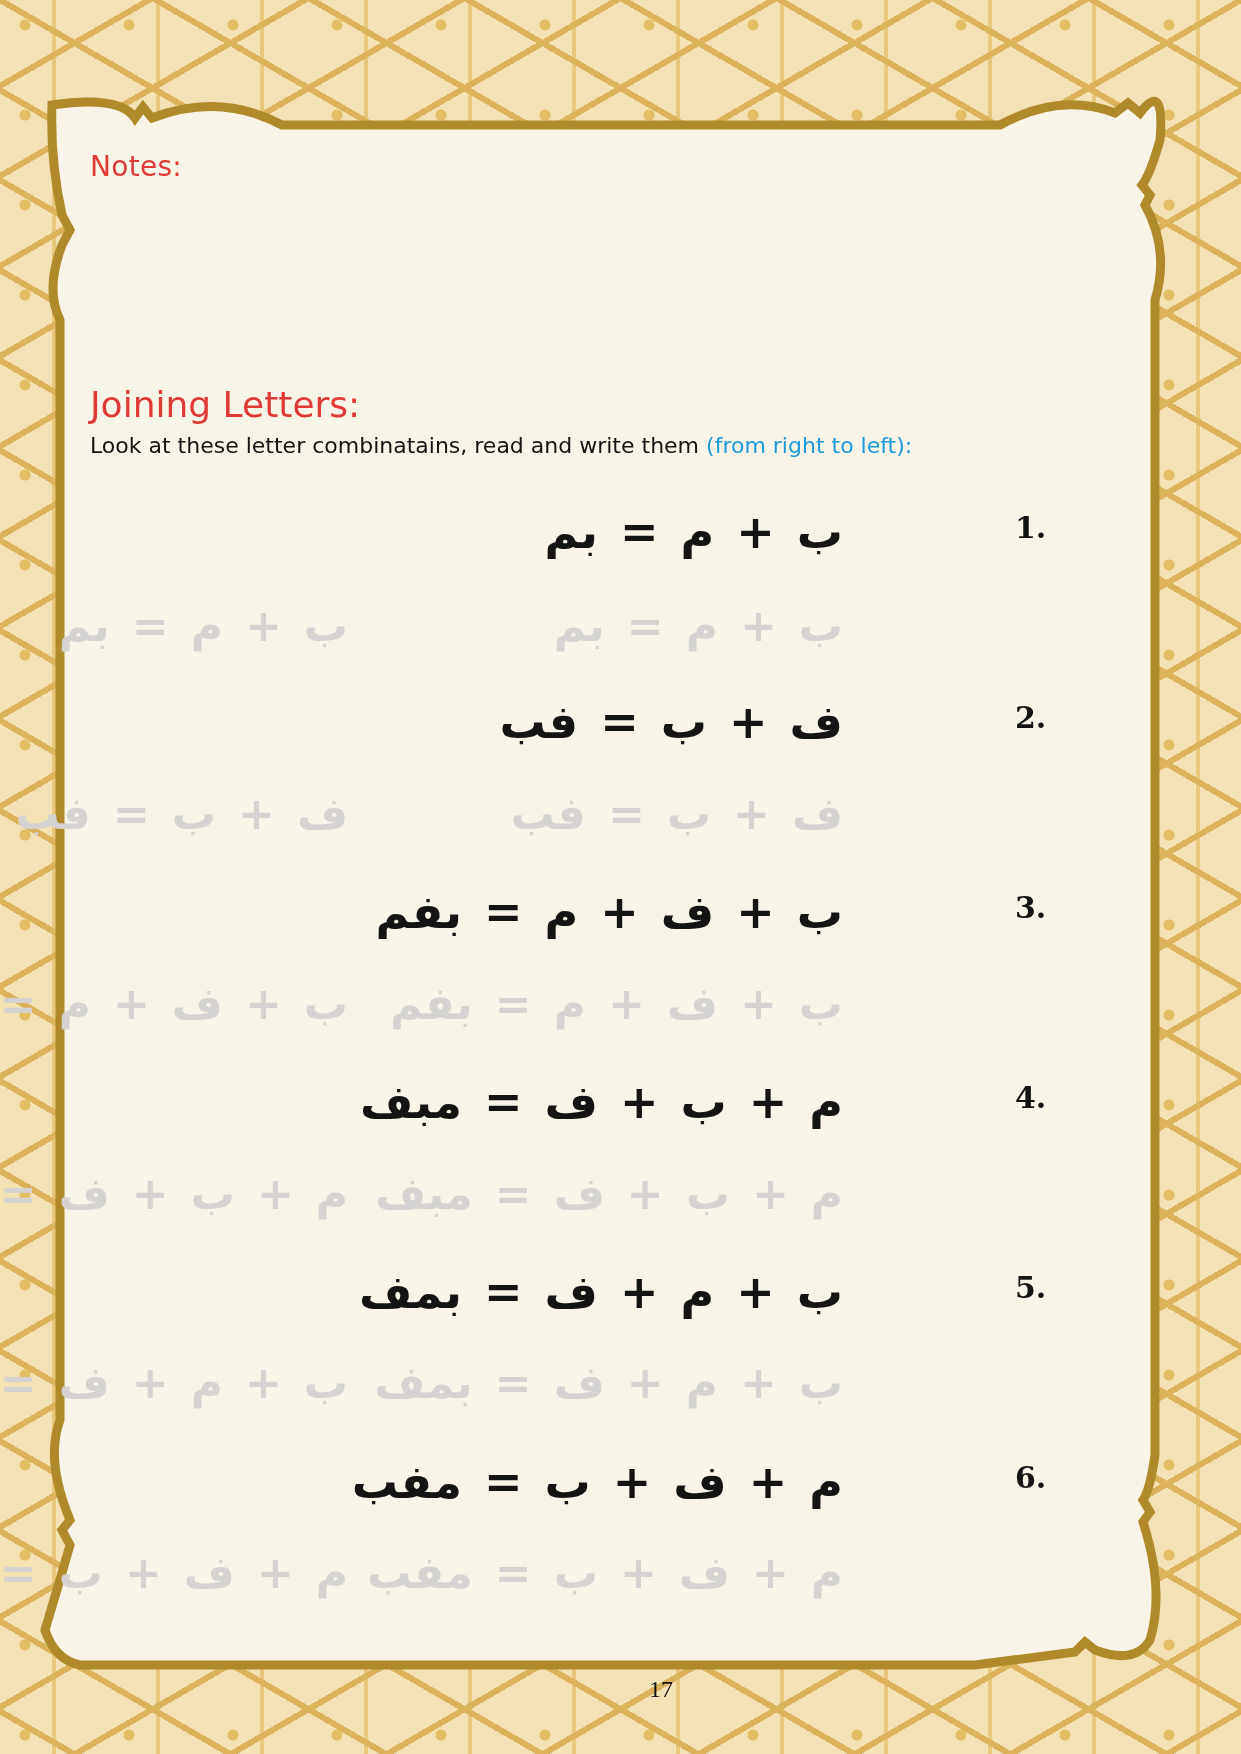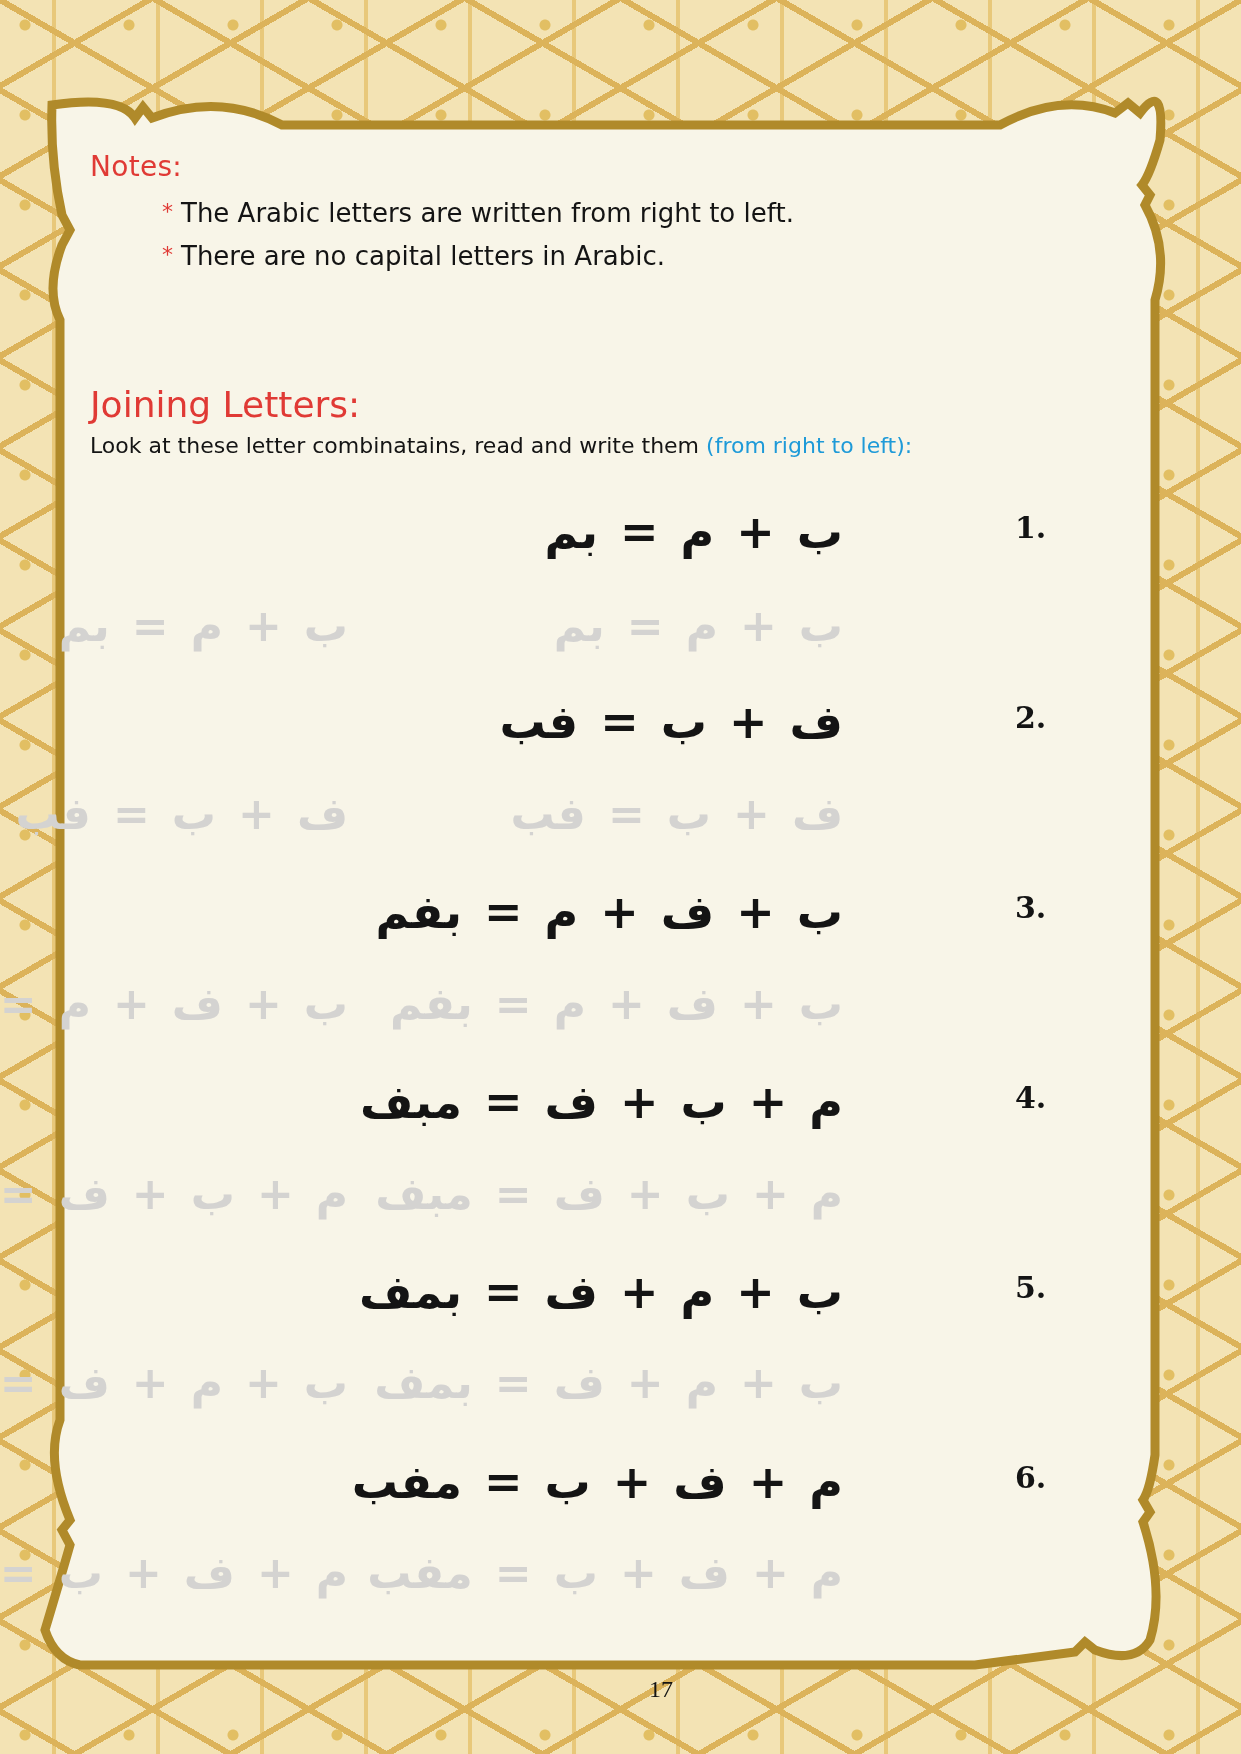--- a/index.html
+++ b/index.html
@@ -77,26 +77,20 @@
        Q 45 1460 60 1420
        L 60 320
        Q 45 290 62 245 L 70 230 L 62 215
        Q 50 160 52 105 Z"></path>
 </svg>
 
 <div class="content">
 
   <div class="notes-title">Notes:</div>
 
-  <div class="note" style="top:198px">
-    <span class="star">*</span><span>The Arabic letters are written from right to left.</span>
-  </div>
-  <div class="note" style="top:241px">
-    <span class="star">*</span><span>There are no capital letters in Arabic.</span>
-  </div>
 
   <div class="join-title">Joining Letters:</div>
   <div class="instruction">
     <span>Look at these letter combinatains, read and write them </span><span class="hl">(from right to left):</span>
   </div>
 
   <div class="ex-num" style="top:510px">1.</div>
   <div class="ex-expr ex-row" style="top:505px; left:auto;">
     <span>ب</span><span>+</span><span>م</span><span>=</span><span>بم</span>
   </div>

